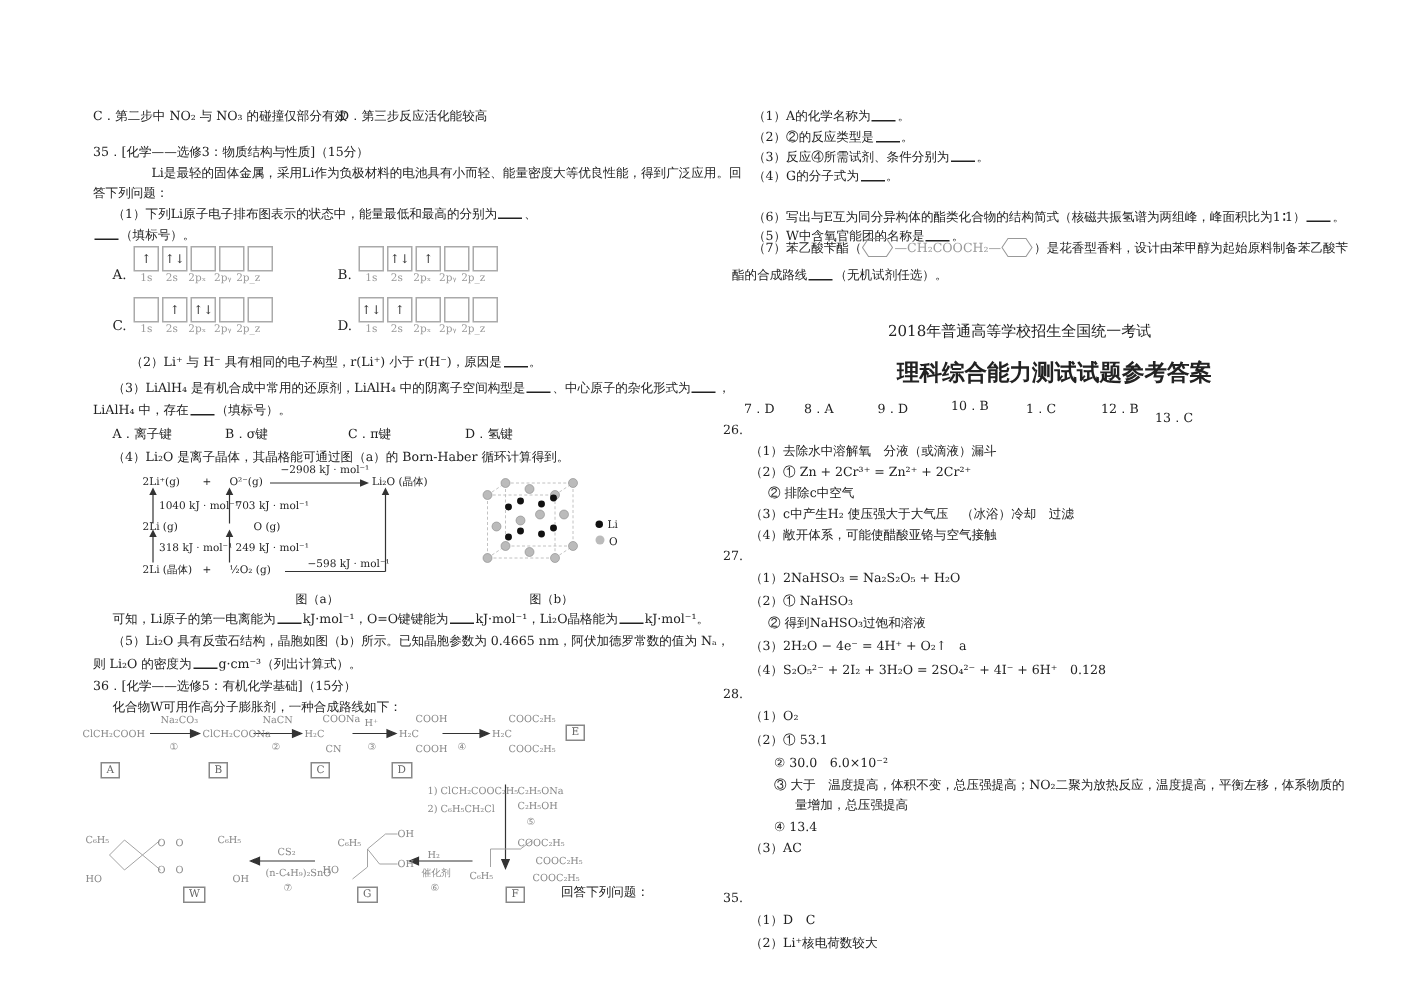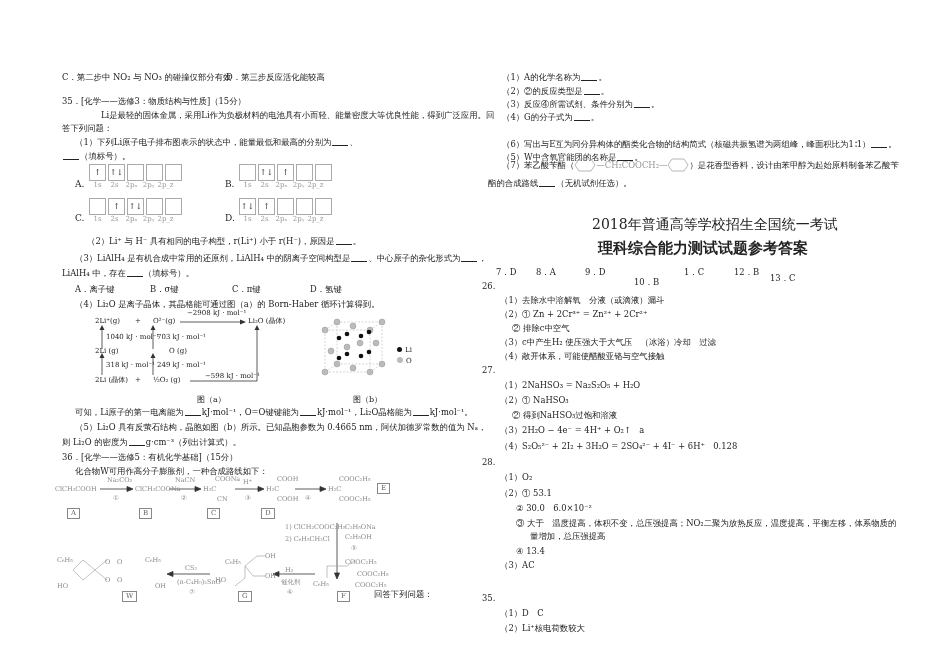--- a/index.html
+++ b/index.html
@@ -7,21 +7,21 @@
   .line{position:absolute;white-space:nowrap;}
   .g{color:#999;}
   .blank{display:inline-block;width:16px;border-bottom:1px solid #222;height:8px;vertical-align:-1px;margin:0 1px;}
   .orb{position:absolute;display:flex;align-items:flex-end;}
   .orb .lab{width:14px;font-size:9px;}
   .boxes{display:flex;flex-direction:column;}
   .brow{display:flex;}
   .box{width:15px;height:15px;border:1px solid #aaa;margin-right:2px;display:flex;align-items:center;justify-content:center;font-size:8px;color:#333;}
   .blabs{display:flex;}
   .blabs span{width:17px;text-align:center;font-size:7px;color:#999;}
-  .t1{font-size:14px;}
+  .t1{font-size:10px;}
   .t2{font-size:15px;font-family:"DejaVu Sans","Liberation Sans",sans-serif;font-weight:bold;}
   .boxlab{display:inline-block;border:1px solid #888;padding:0 3px;font-size:7px;color:#666;}
 </style>
 </head>
 <body>
 
 <div>
   <div class="line" style="left:62px;top:72px;">C．第二步中 NO₂ 与 NO₃ 的碰撞仅部分有效</div>
   <div class="line" style="left:226px;top:72px;">D．第三步反应活化能较高</div>
 
@@ -311,21 +311,21 @@
   </div>
   <div class="line" style="left:488px;top:178px;"><span>酯的合成路线</span><span class="blank"></span><span>（无机试剂任选）。</span></div>
 
   <div class="line t1" style="left:592px;top:216px;">2018年普通高等学校招生全国统一考试</div>
   <div class="line t2" style="left:598px;top:239px;">理科综合能力测试试题参考答案</div>
 
   <div>
     <span class="line" style="left:496px;top:267px;">7．D</span>
     <span class="line" style="left:536px;top:267px;">8．A</span>
     <span class="line" style="left:585px;top:267px;">9．D</span>
-    <span class="line" style="left:634px;top:277px;text-align:center;">10．B</span>
+    <span class="line" style="left:634px;top:265px;text-align:center;">10．B</span>
     <span class="line" style="left:684px;top:267px;">1．C</span>
     <span class="line" style="left:734px;top:267px;">12．B</span>
     <span class="line" style="left:770px;top:273px;">13．C</span>
   </div>
 
   <div class="line" style="left:482px;top:281px;">26.</div>
   <div class="line" style="left:500px;top:295px;">（1）去除水中溶解氧　分液（或滴液）漏斗</div>
   <div class="line" style="left:500px;top:309px;">（2）① Zn + 2Cr³⁺ = Zn²⁺ + 2Cr²⁺</div>
   <div class="line" style="left:512px;top:323px;">② 排除c中空气</div>
   <div class="line" style="left:500px;top:337px;">（3）c中产生H₂ 使压强大于大气压　（冰浴）冷却　过滤</div>

